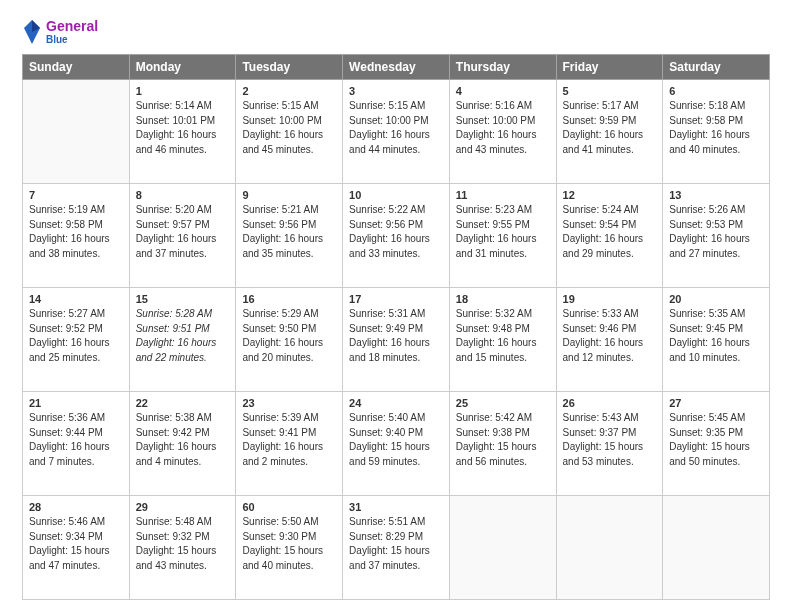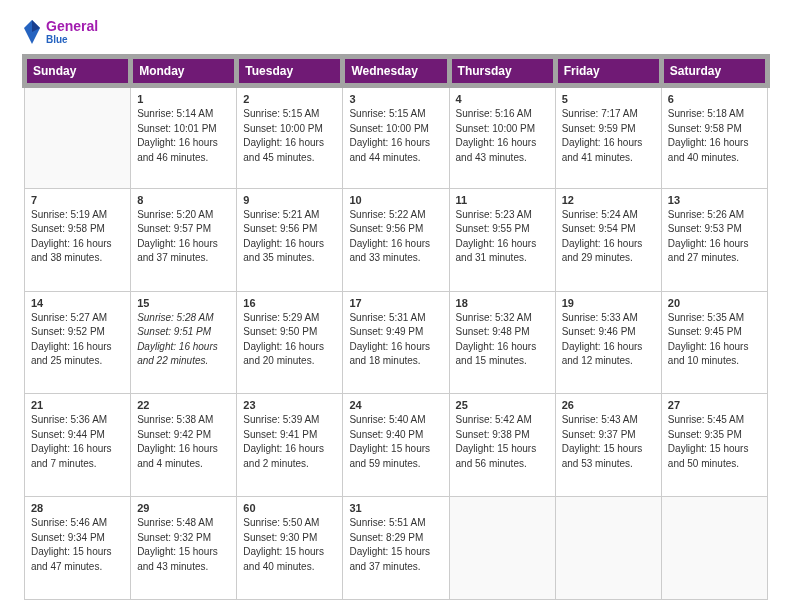--- a/index.html
+++ b/index.html
@@ -60,27 +60,27 @@
       color: #555;
       margin-top: 2px;
     }
     .calendar-table {
       width: 100%;
       border-collapse: collapse;
       flex: 1;
       table-layout: fixed;
     }
     .calendar-table th {
-      background-color: #701a75;
+      background-color: #737373;
       color: #fff;
       font-size: 12px;
       font-weight: bold;
       padding: 5px 6px;
       text-align: left;
-      border: 5px solid #a3a3a3;
+      border: 1px solid #a3a3a3;
     }
     .calendar-table td {
       vertical-align: top;
       padding: 5px 6px;
       border: 1px solid #ccc;
       font-size: 9.5px;
       color: #333;
       height: 88px;
     }
     .calendar-table td.empty {
@@ -154,21 +154,21 @@
           </td>
           <td>
             <span class="day-number">4</span>
             <div class="day-info" style="white-space: pre-line;">Sunrise: 5:16 AM
 Sunset: 10:00 PM
 Daylight: 16 hours
 and 43 minutes.</div>
           </td>
           <td>
             <span class="day-number">5</span>
-            <div class="day-info" style="white-space: pre-line;">Sunrise: 7:17 AM
+            <div class="day-info" style="white-space: pre-line;">Sunrise: 5:17 AM
 Sunset: 9:59 PM
 Daylight: 16 hours
 and 41 minutes.</div>
           </td>
           <td>
             <span class="day-number">6</span>
             <div class="day-info" style="white-space: pre-line;">Sunrise: 5:18 AM
 Sunset: 9:58 PM
 Daylight: 16 hours
 and 40 minutes.</div>

